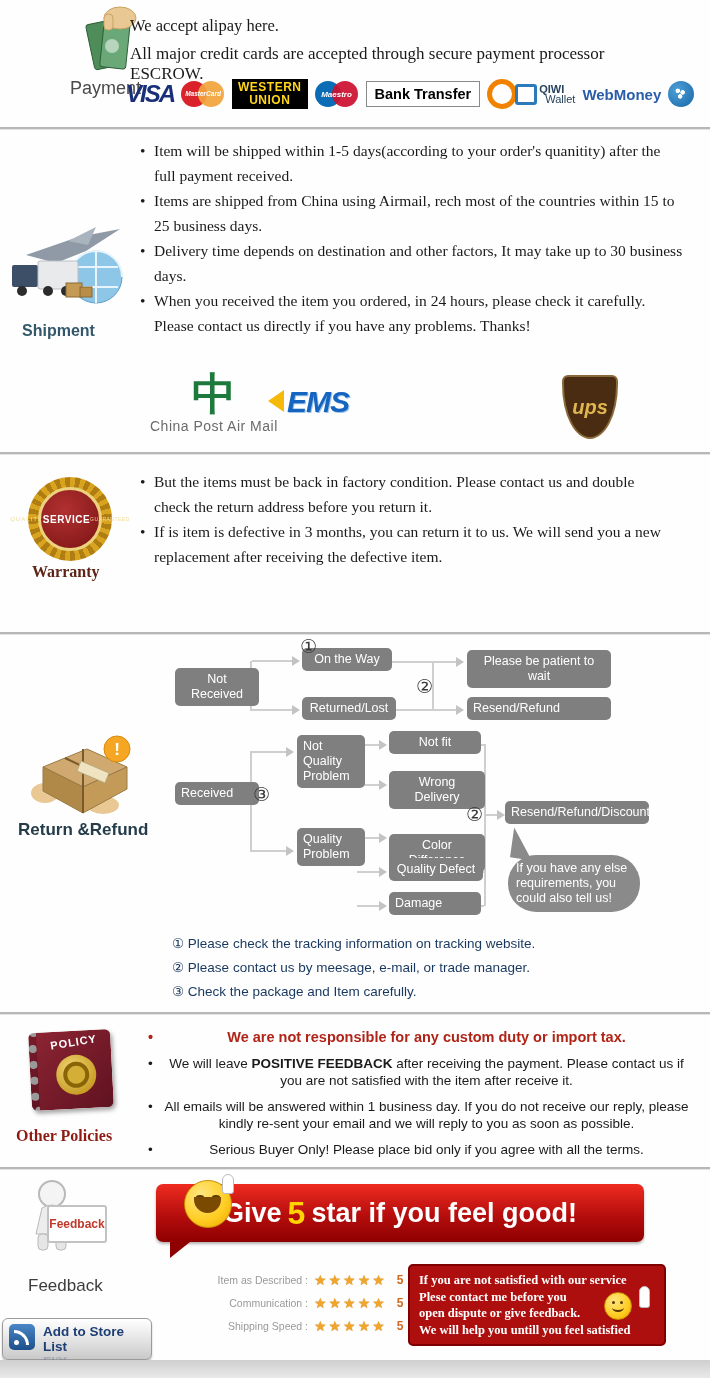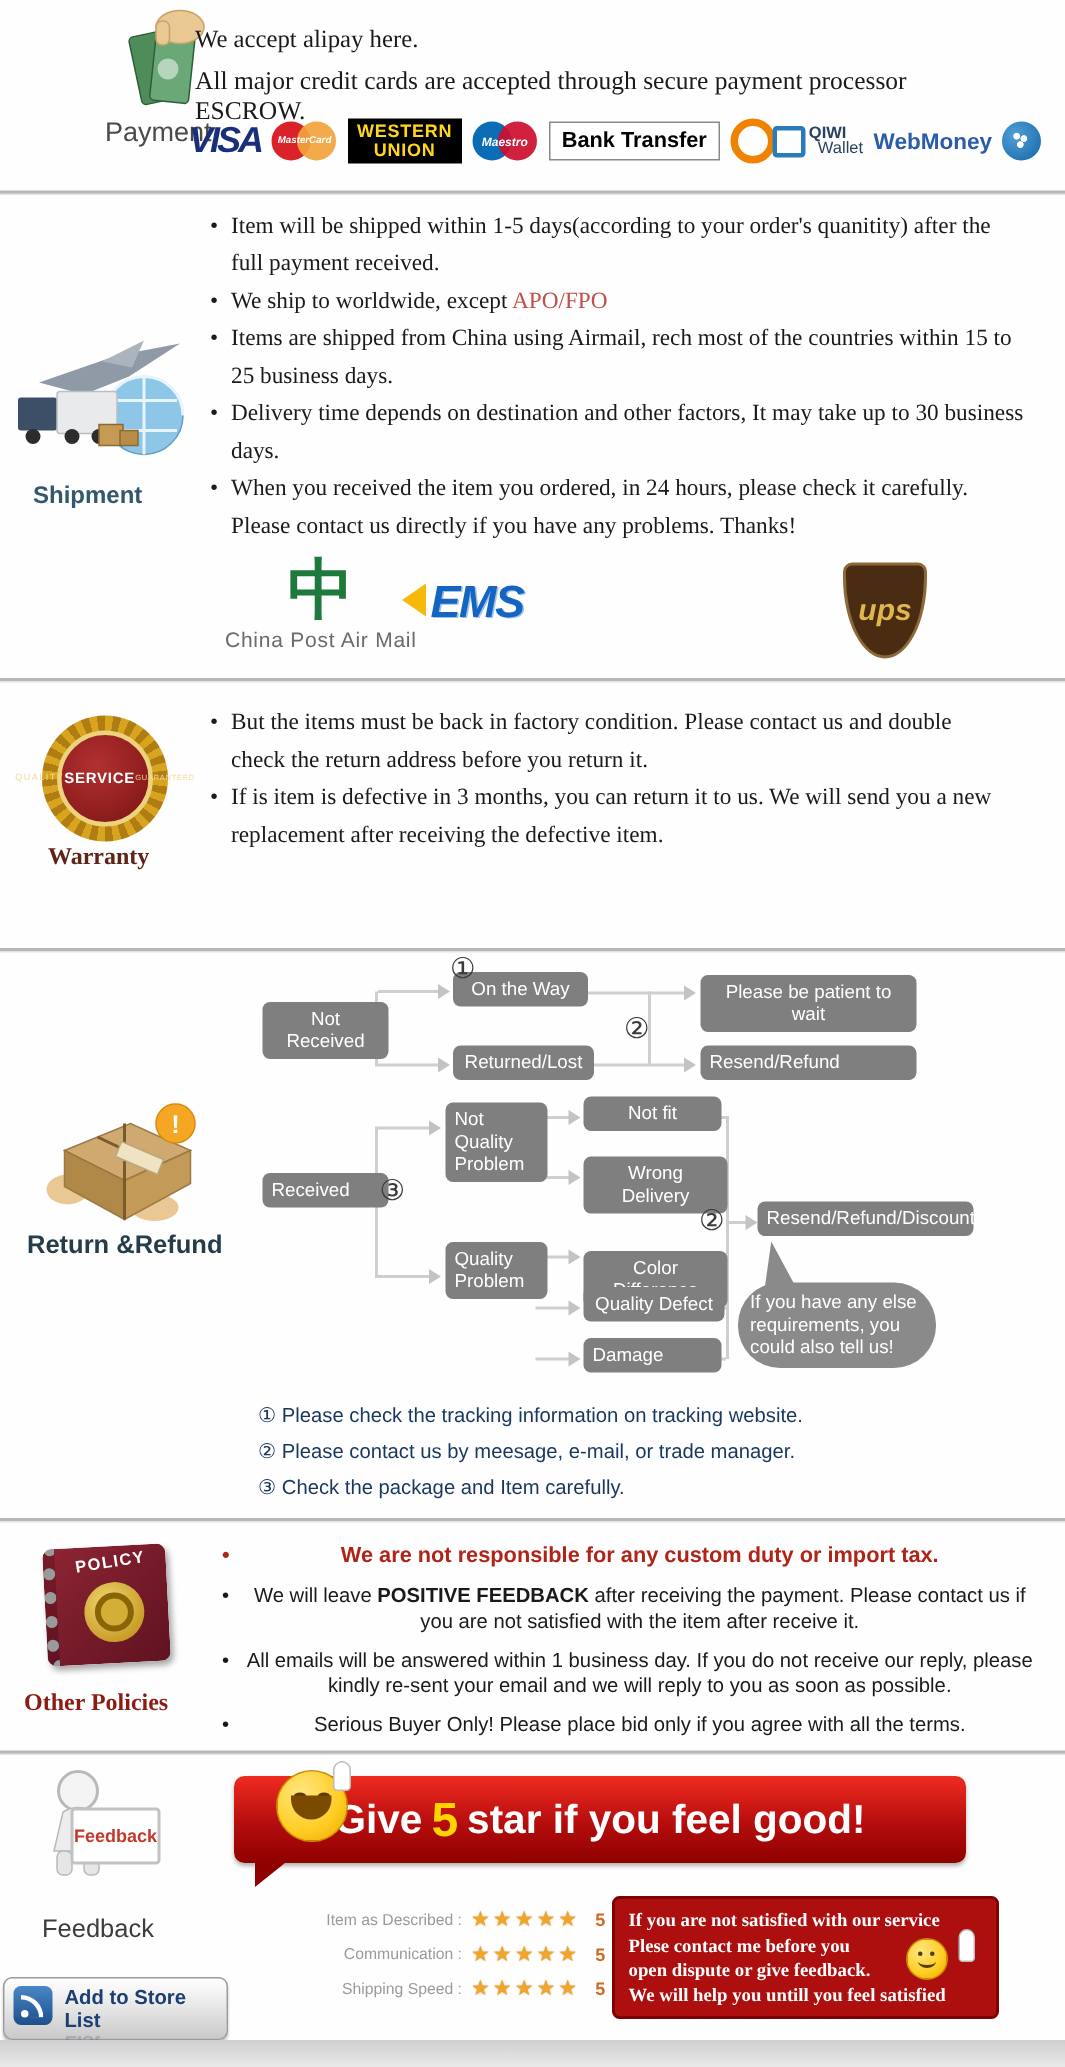--- a/index.html
+++ b/index.html
@@ -148,21 +148,20 @@
       <rect x="30" y="36" width="40" height="28" rx="2" fill="#e8eaec" stroke="#b9bec4"></rect>
       <circle cx="14" cy="66" r="5" fill="#2c2c2c"></circle>
         <circle cx="40" cy="66" r="5" fill="#2c2c2c"></circle>
         <circle cx="58" cy="66" r="5" fill="#2c2c2c"></circle>
       <rect x="58" y="58" width="16" height="14" fill="#c59a55" stroke="#8a6a33"></rect>
       <rect x="72" y="62" width="12" height="10" fill="#b98c4a" stroke="#8a6a33"></rect>
     </svg>
     <div class="abs seclabel" style="left:22px;top:192px;font-size:16px;font-weight:600;color:#33576b;">Shipment</div>
     <ul class="blts abs" style="left:138px;top:8px;width:545px;font-size:15.5px;line-height:25px;">
       <li>Item will be shipped within 1-5 days(according to your order's quanitity) after the full  payment received.</li>
-      <li><span>We ship to worldwide, except </span><span class="red">APO/FPO</span></li>
       <li>Items are shipped from China using Airmail, rech most of the countries within 15 to 25 business days.</li>
       <li>Delivery time depends on destination and other factors, It may take up to 30 business days.</li>
       <li>When you received the item you ordered, in 24 hours, please check it carefully. Please  contact us directly if you have any problems. Thanks!</li>
     </ul>
     <div class="carrier" style="left:150px;top:242px;text-align:center;">
       <div class="cpost-glyph">中</div>
       <div class="cpost-txt">China Post Air Mail</div>
     </div>
     <div class="carrier ems" style="left:268px;top:255px;">EMS</div>
     <div class="carrier ups" style="left:562px;top:245px;">
@@ -243,21 +242,21 @@
     <div class="fbox" style="left:467px;top:62px;width:132px;text-align:left;">Resend/Refund</div>
     <div class="fbox" style="left:175px;top:147px;width:72px;text-align:left;">Received</div>
     <div class="fbox" style="left:297px;top:100px;width:56px;text-align:left;">Not Quality Problem</div>
     <div class="fbox" style="left:389px;top:96px;width:80px;">Not fit</div>
     <div class="fbox" style="left:389px;top:136px;width:84px;">Wrong Delivery</div>
     <div class="fbox" style="left:297px;top:193px;width:56px;text-align:left;">Quality Problem</div>
     <div class="fbox" style="left:389px;top:199px;width:84px;">Color Difference</div>
     <div class="fbox" style="left:389px;top:223px;width:82px;">Quality Defect</div>
     <div class="fbox" style="left:389px;top:257px;width:80px;text-align:left;">Damage</div>
     <div class="fbox" style="left:505px;top:166px;width:132px;">Resend/Refund/Discount</div>
-    <div class="bubble" style="left:492px;top:220px;width:116px;border-radius:28px;">If you have any else requirements, you could also tell us!</div>
+    <div class="bubble" style="left:508px;top:220px;width:116px;border-radius:28px;">If you have any else requirements, you could also tell us!</div>
 
     <span class="circnum" style="left:300px;top:0px;">①</span>
     <span class="circnum" style="left:416px;top:40px;">②</span>
     <span class="circnum" style="left:253px;top:148px;">③</span>
     <span class="circnum" style="left:466px;top:168px;">②</span>
 
     <div class="note" style="left:172px;top:300px;">① Please check the tracking information on tracking website.</div>
     <div class="note" style="left:172px;top:324px;">② Please contact us by meesage, e-mail, or trade manager.</div>
     <div class="note" style="left:172px;top:348px;">③ Check the package and Item carefully.</div>
   </div>

